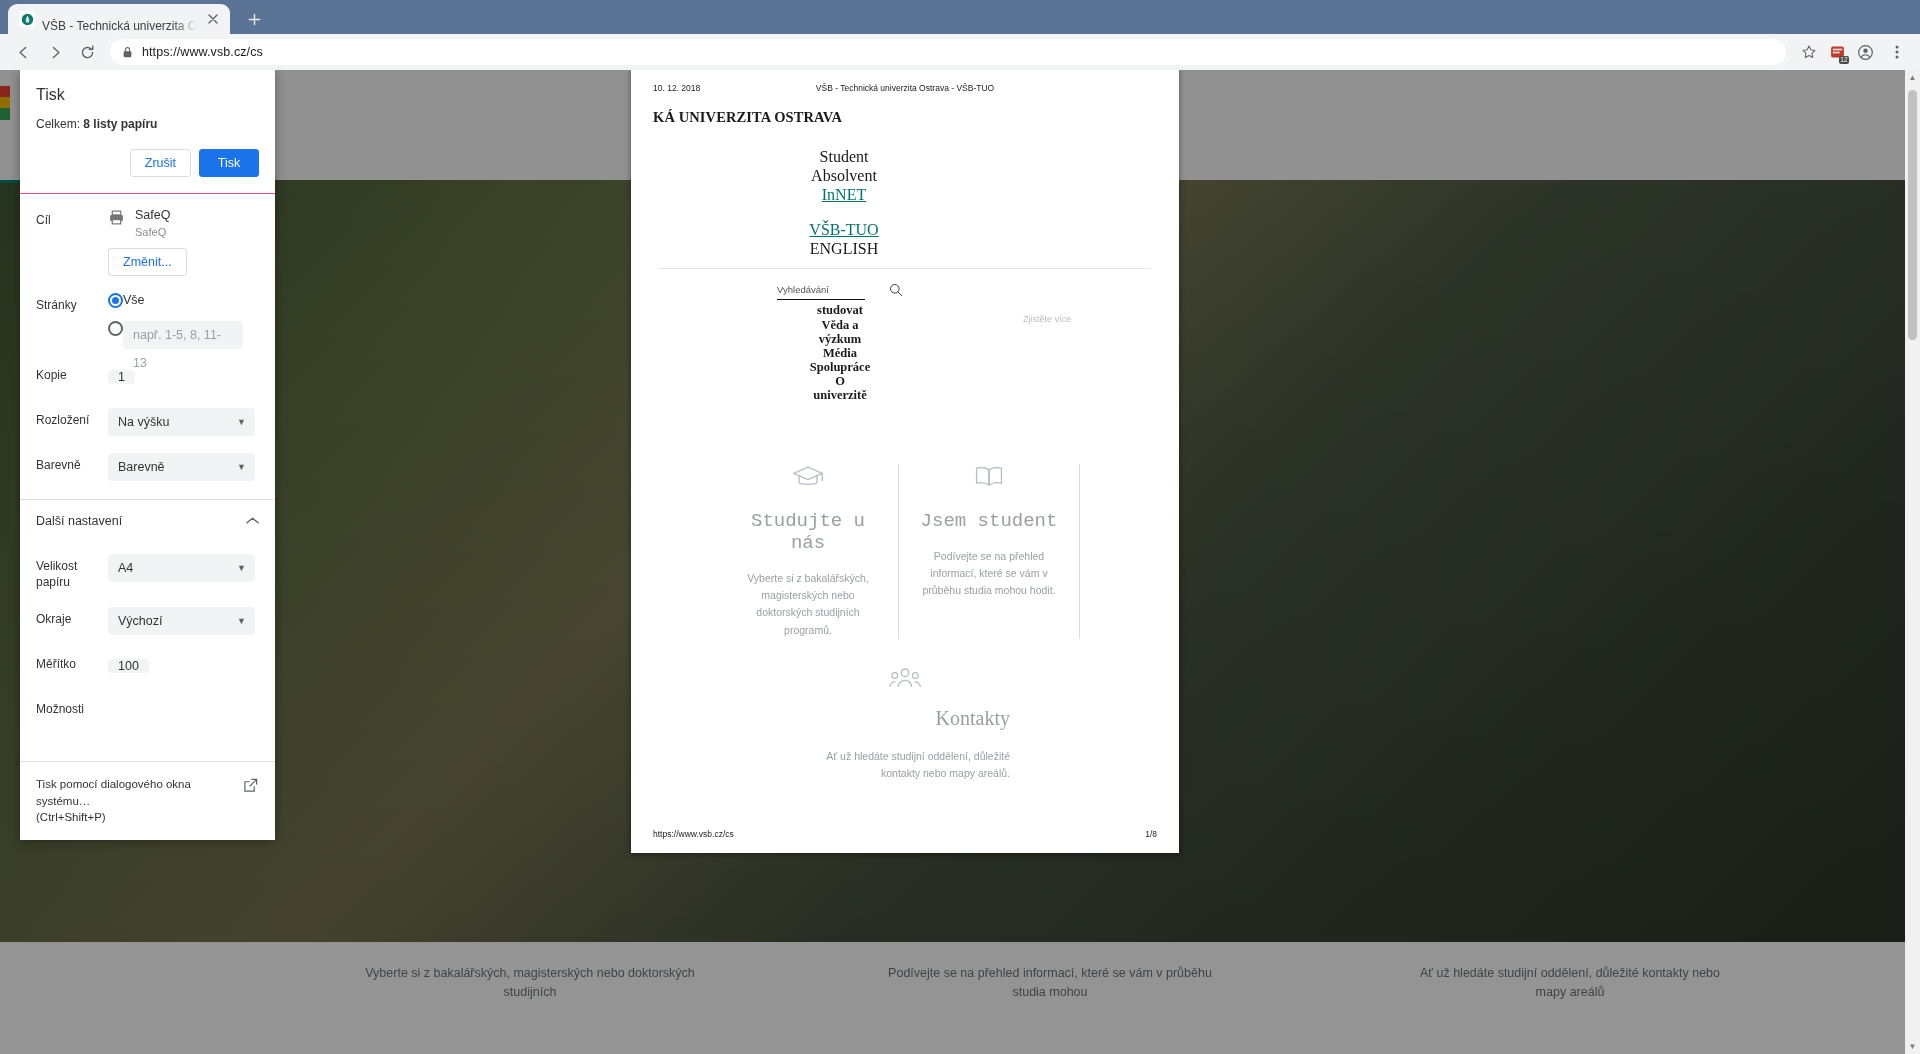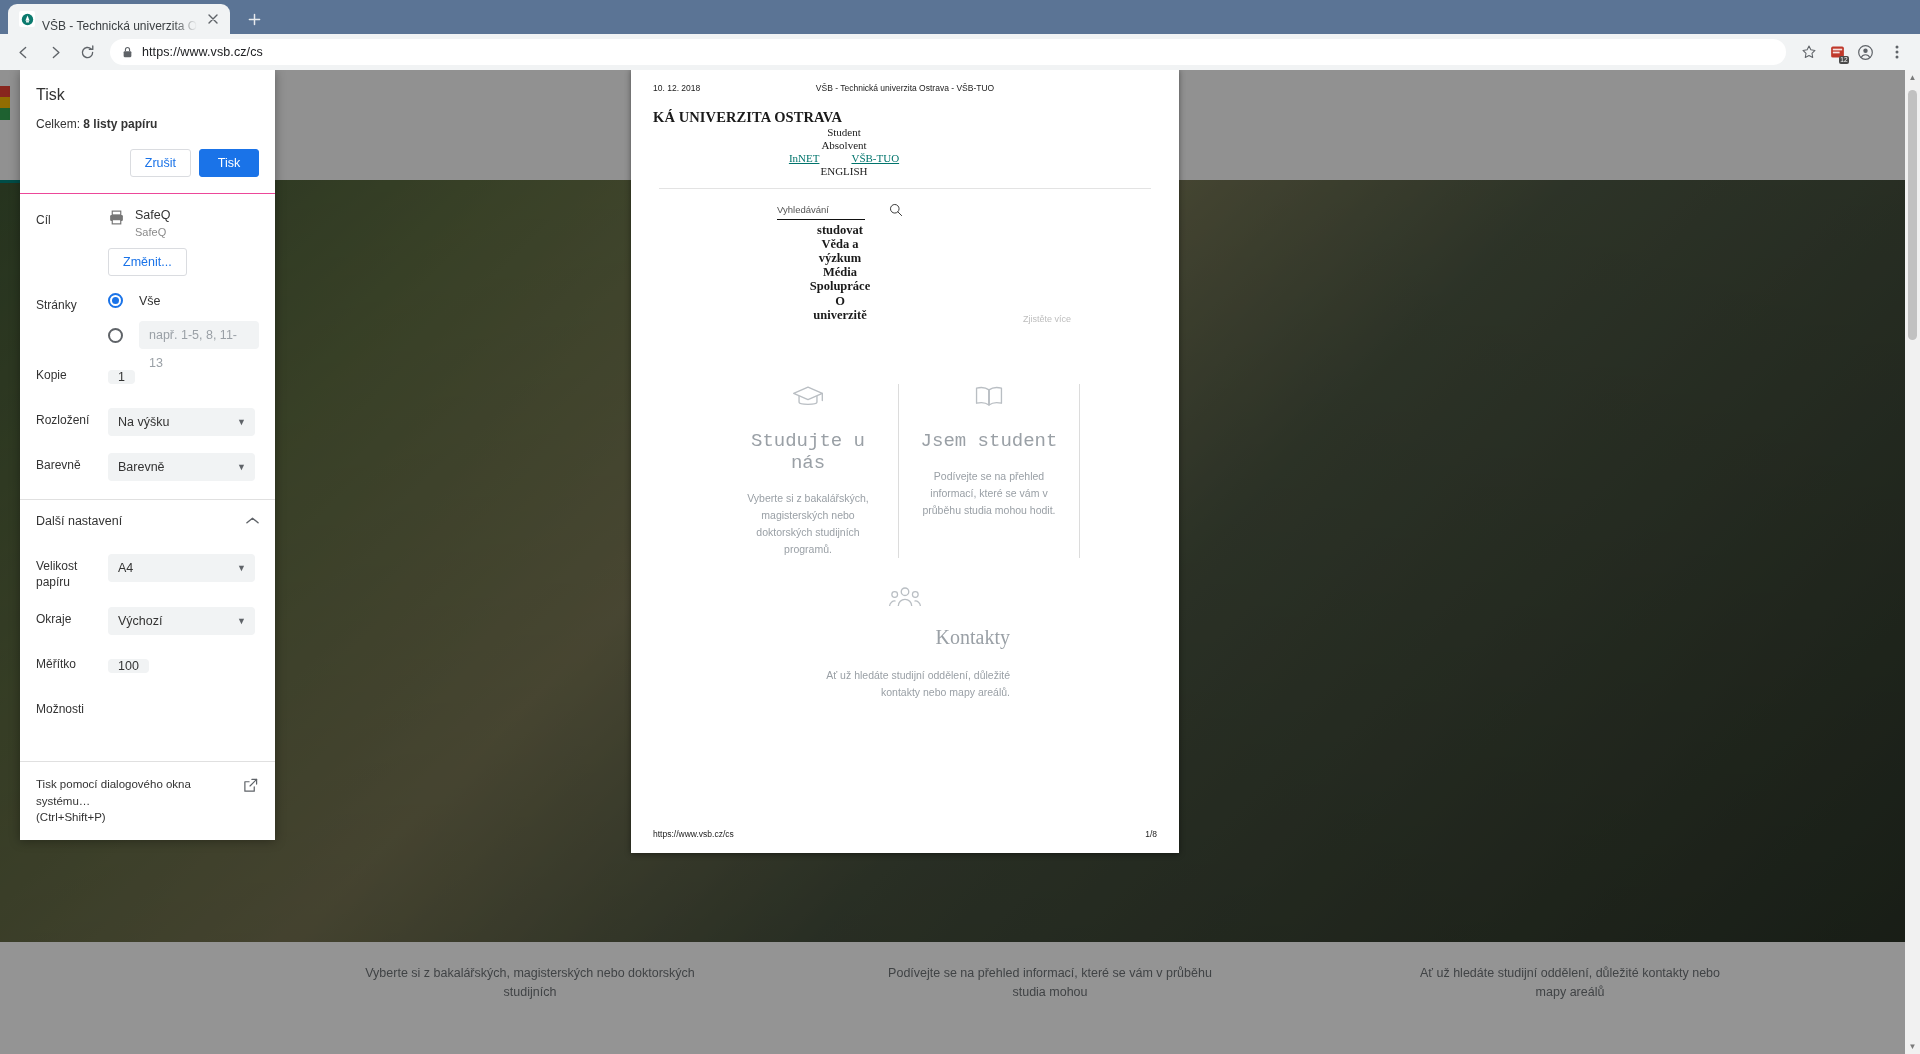--- a/index.html
+++ b/index.html
@@ -174,21 +174,21 @@
   .dest-sub { font-size: 11px; color: #8b8b8b; margin-top: 3px; }
   .printer-icon { color: #757575; margin-top: 1px; }
 
   .change-btn {
     margin-top: 10px; display: inline-block;
     height: 28px; line-height: 26px; padding: 0 14px;
     border: 1px solid #dadce0; border-radius: 3px;
     color: #1a73e8; font-size: 12.5px; background: #fff;
   }
 
-  .radio-row { display: flex; align-items: center; gap: 16px; margin-bottom: 13px; }
+  .radio-row { display: flex; align-items: flex-start; gap: 0; margin-bottom: 13px; }
   .radio {
     width: 15px; height: 15px; border-radius: 50%;
     border: 2px solid #5f6368; flex: 0 0 15px;
     display: flex; align-items: center; justify-content: center;
     background: #fff;
   }
   .radio.on { border-color: #1a73e8; }
   .radio.on::after { content:""; width: 7px; height: 7px; border-radius: 50%; background: #1a73e8; }
   .radio-label { font-size: 12.5px; color: #333; }
 
@@ -259,23 +259,23 @@
     padding: 14px 22px 0 22px;
     font-family: "Liberation Sans", sans-serif;
     font-size: 8.5px; color: #222;
   }
   .pv-h1 {
     padding: 16px 22px 0 22px;
     font-family: "Liberation Serif", serif;
     font-weight: bold; font-size: 14.5px; letter-spacing: .1px;
   }
   .pv-topnav {
-    text-align: center; 
+    text-align: center; margin-top: 22px;
     font-family: "Liberation Serif", serif;
-    font-size: 11px; line-height: 1.18;
+    font-size: 16px; line-height: 1.18;
     padding-right: 130px;
     padding-left: 8px;
   }
   .pv-topnav .lnk { color: #00746c; text-decoration: underline; }
   .pv-rule { margin: 10px 28px 0 28px; border-top: 1px solid #e3e3e3; }
 
   .pv-search {
     display: flex; align-items: center; gap: 24px;
     justify-content: center; margin: 14px 0 0 0;
     padding-right: 130px;
@@ -441,21 +441,21 @@
           <span>10. 12. 2018</span>
           <span style="position:absolute;left:0;right:0;text-align:center;">VŠB - Technická univerzita Ostrava - VŠB-TUO</span>
           <span></span>
         </div>
 
         <div class="pv-h1">KÁ UNIVERZITA OSTRAVA</div>
 
         <div class="pv-topnav">
           <div>Student</div>
           <div>Absolvent</div>
-          <div style="display:flex;justify-content:center;gap:32px;">
+          <div style="display:flex;justify-content:center;gap:16px;flex-direction:column;">
             <span class="lnk">InNET</span>
             <span class="lnk">VŠB-TUO</span>
           </div>
           <div>ENGLISH</div>
         </div>
 
         <div class="pv-rule"></div>
 
         <div class="pv-search">
           <div class="label">Vyhledávání</div>

